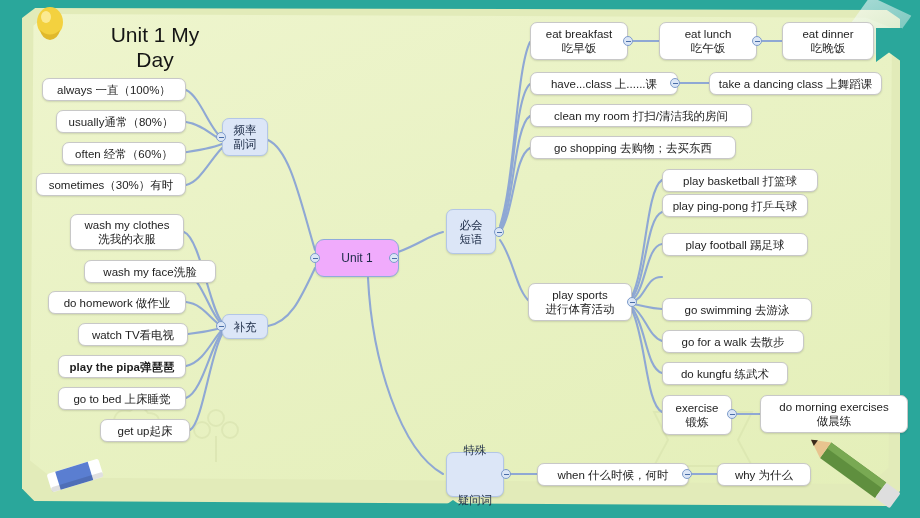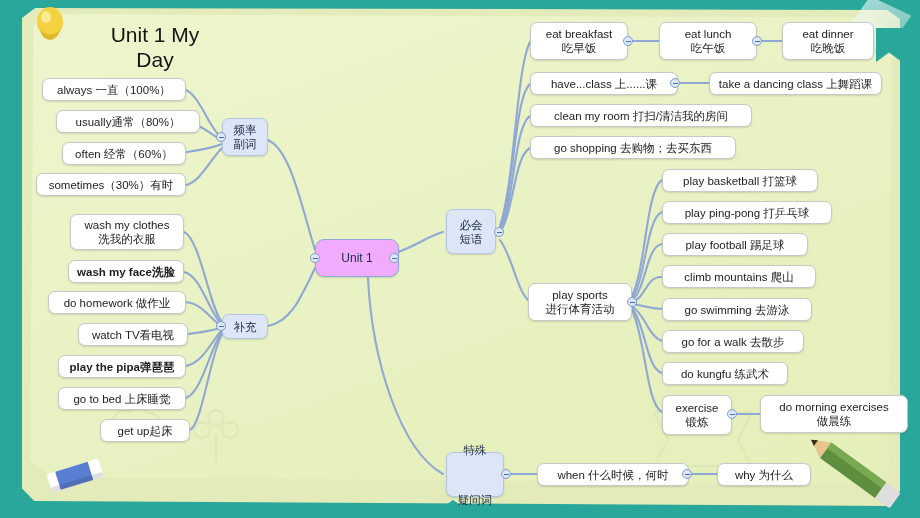--- a/index.html
+++ b/index.html
@@ -168,41 +168,41 @@
   </svg>
 
   <div class="title">
     <span>Unit 1  My</span><br>
     <span>Day</span>
   </div>
 
   <div class="node" style="left:42px;top:78px;width:144px;height:23px;">
     <span class="lbl">always  一直（100%）</span>
   </div>
-  <div class="node" style="left:56px;top:110px;width:144px;height:23px;">
+  <div class="node" style="left:56px;top:110px;width:130px;height:23px;">
     <span class="lbl">usually通常（80%）</span>
   </div>
   <div class="node" style="left:62px;top:142px;width:124px;height:23px;">
     <span class="lbl">often 经常（60%）</span>
   </div>
   <div class="node" style="left:36px;top:173px;width:150px;height:23px;">
     <span class="lbl">sometimes（30%）有时</span>
   </div>
 
   <div class="node branch2 two" style="left:222px;top:118px;width:46px;height:38px;flex-direction:column;">
     <span class="lbl">频率</span>
     <span class="lbl2">副词</span>
   </div>
   <div class="hnd" style="left:216px;top:132px;"></div>
 
   <div class="node two" style="left:70px;top:214px;width:114px;height:36px;flex-direction:column;">
     <span class="lbl">wash my clothes</span>
     <span class="lbl2">洗我的衣服</span>
   </div>
-  <div class="node" style="left:68px;top:260px;width:116px;height:23px;font-weight:bold;">
+  <div class="node" style="left:84px;top:260px;width:132px;height:23px;">
     <span class="lbl">wash my face洗脸</span>
   </div>
   <div class="node" style="left:48px;top:291px;width:138px;height:23px;">
     <span class="lbl">do homework 做作业</span>
   </div>
   <div class="node" style="left:78px;top:323px;width:110px;height:23px;">
     <span class="lbl">watch TV看电视</span>
   </div>
   <div class="node" style="left:58px;top:355px;width:128px;height:23px;font-weight:bold;">
     <span class="lbl">play the pipa弹琶琶</span>
@@ -267,28 +267,25 @@
 
   <div class="node two" style="left:528px;top:283px;width:104px;height:38px;flex-direction:column;">
     <span class="lbl">play sports</span>
     <span class="lbl2">进行体育活动</span>
   </div>
   <div class="hnd" style="left:627px;top:297px;"></div>
 
   <div class="node" style="left:662px;top:169px;width:156px;height:23px;">
     <span class="lbl">play  basketball 打篮球</span>
   </div>
-  <div class="node" style="left:662px;top:201px;width:170px;height:23px;">
+  <div class="node" style="left:662px;top:194px;width:146px;height:23px;">
     <span class="lbl">play ping-pong 打乒乓球</span>
   </div>
   <div class="node" style="left:662px;top:233px;width:146px;height:23px;">
     <span class="lbl">play football 踢足球</span>
-  </div>
-  <div class="node" style="left:662px;top:265px;width:154px;height:23px;">
-    <span class="lbl">climb mountains 爬山</span>
   </div>
   <div class="node" style="left:662px;top:298px;width:150px;height:23px;">
     <span class="lbl">go swimming 去游泳</span>
   </div>
   <div class="node" style="left:662px;top:330px;width:142px;height:23px;">
     <span class="lbl">go for a walk 去散步</span>
   </div>
   <div class="node" style="left:662px;top:362px;width:126px;height:23px;border-radius:6px;">
     <span class="lbl">do kungfu 练武术</span>
   </div>

